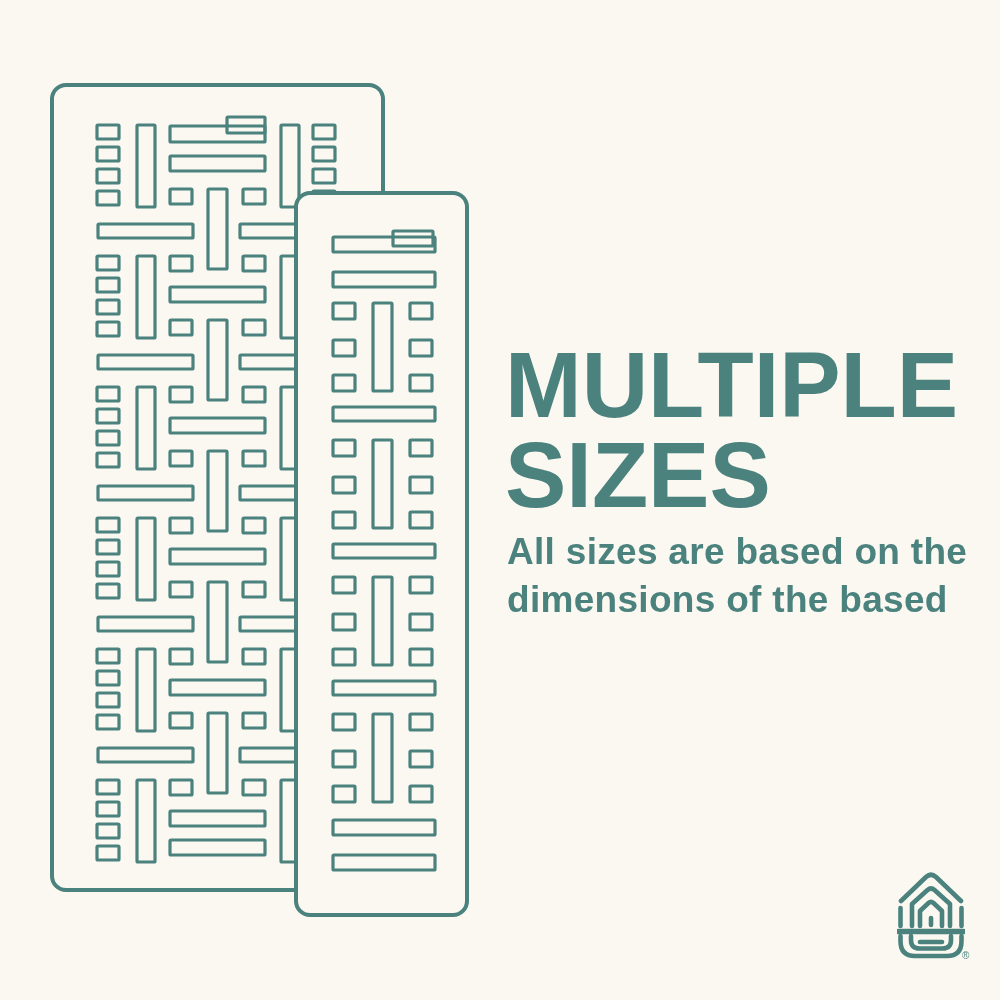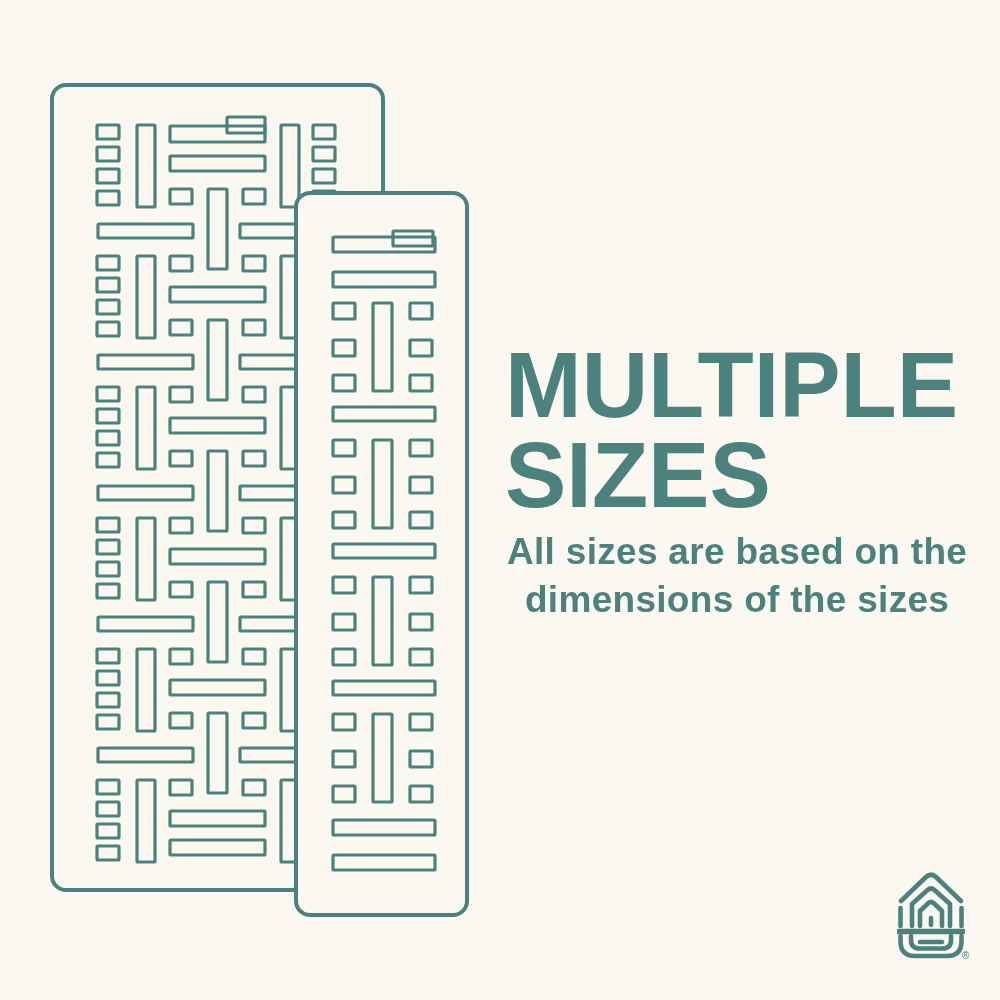--- a/index.html
+++ b/index.html
@@ -24,21 +24,20 @@
     position:absolute;left:505px;top:340px;
     font-size:92px;line-height:90px;font-weight:700;
     letter-spacing:0px;color:var(--accent);
     white-space:nowrap;
   }
   .body-text{
     position:absolute;left:507px;top:528px;
     font-size:37px;line-height:48px;font-weight:700;
     letter-spacing:0.3px;color:var(--accent);
     white-space:nowrap;
-    text-align:center;
   }
   .logo{
     position:absolute;left:897px;top:870px;width:68px;height:92px;
   }
   .logo path{fill:none;stroke:var(--accent);stroke-width:4.6;stroke-linecap:round;stroke-linejoin:round;}
   .logo path.thick{stroke-width:5.4;}
   .rmark{
     position:absolute;left:962px;top:950px;
     font-size:10px;color:var(--accent);
   }
@@ -197,21 +196,21 @@
       </g>
   </svg>
 
   <div class="heading">
     <div>MULTIPLE</div>
     <div>SIZES</div>
   </div>
 
   <div class="body-text">
     <div>All sizes are based on the</div>
-    <div>dimensions of the sizes</div>
+    <div>dimensions of the based</div>
   </div>
 
   <svg class="logo" viewBox="0 0 68 92" xmlns="http://www.w3.org/2000/svg">
     <path d="M 4 31 L 29 7 Q 34 2.5 39 7 L 64 31"></path>
     <path d="M 3.5 38 L 3.5 56"></path>
     <path d="M 64.5 38 L 64.5 56"></path>
     <path d="M 3.5 66 L 3.5 71 Q 3.5 86 18 86 L 50 86 Q 64.5 86 64.5 71 L 64.5 66"></path>
     <path d="M 15 56 L 15 34 L 30.5 20 Q 34 17 37.5 20 L 53 34 L 53 56"></path>
     <path d="M 23 56 L 23 41 L 31.5 33 Q 34 30.8 36.5 33 L 45 41 L 45 56"></path>
     <path d="M 34 48 L 34 55"></path>

